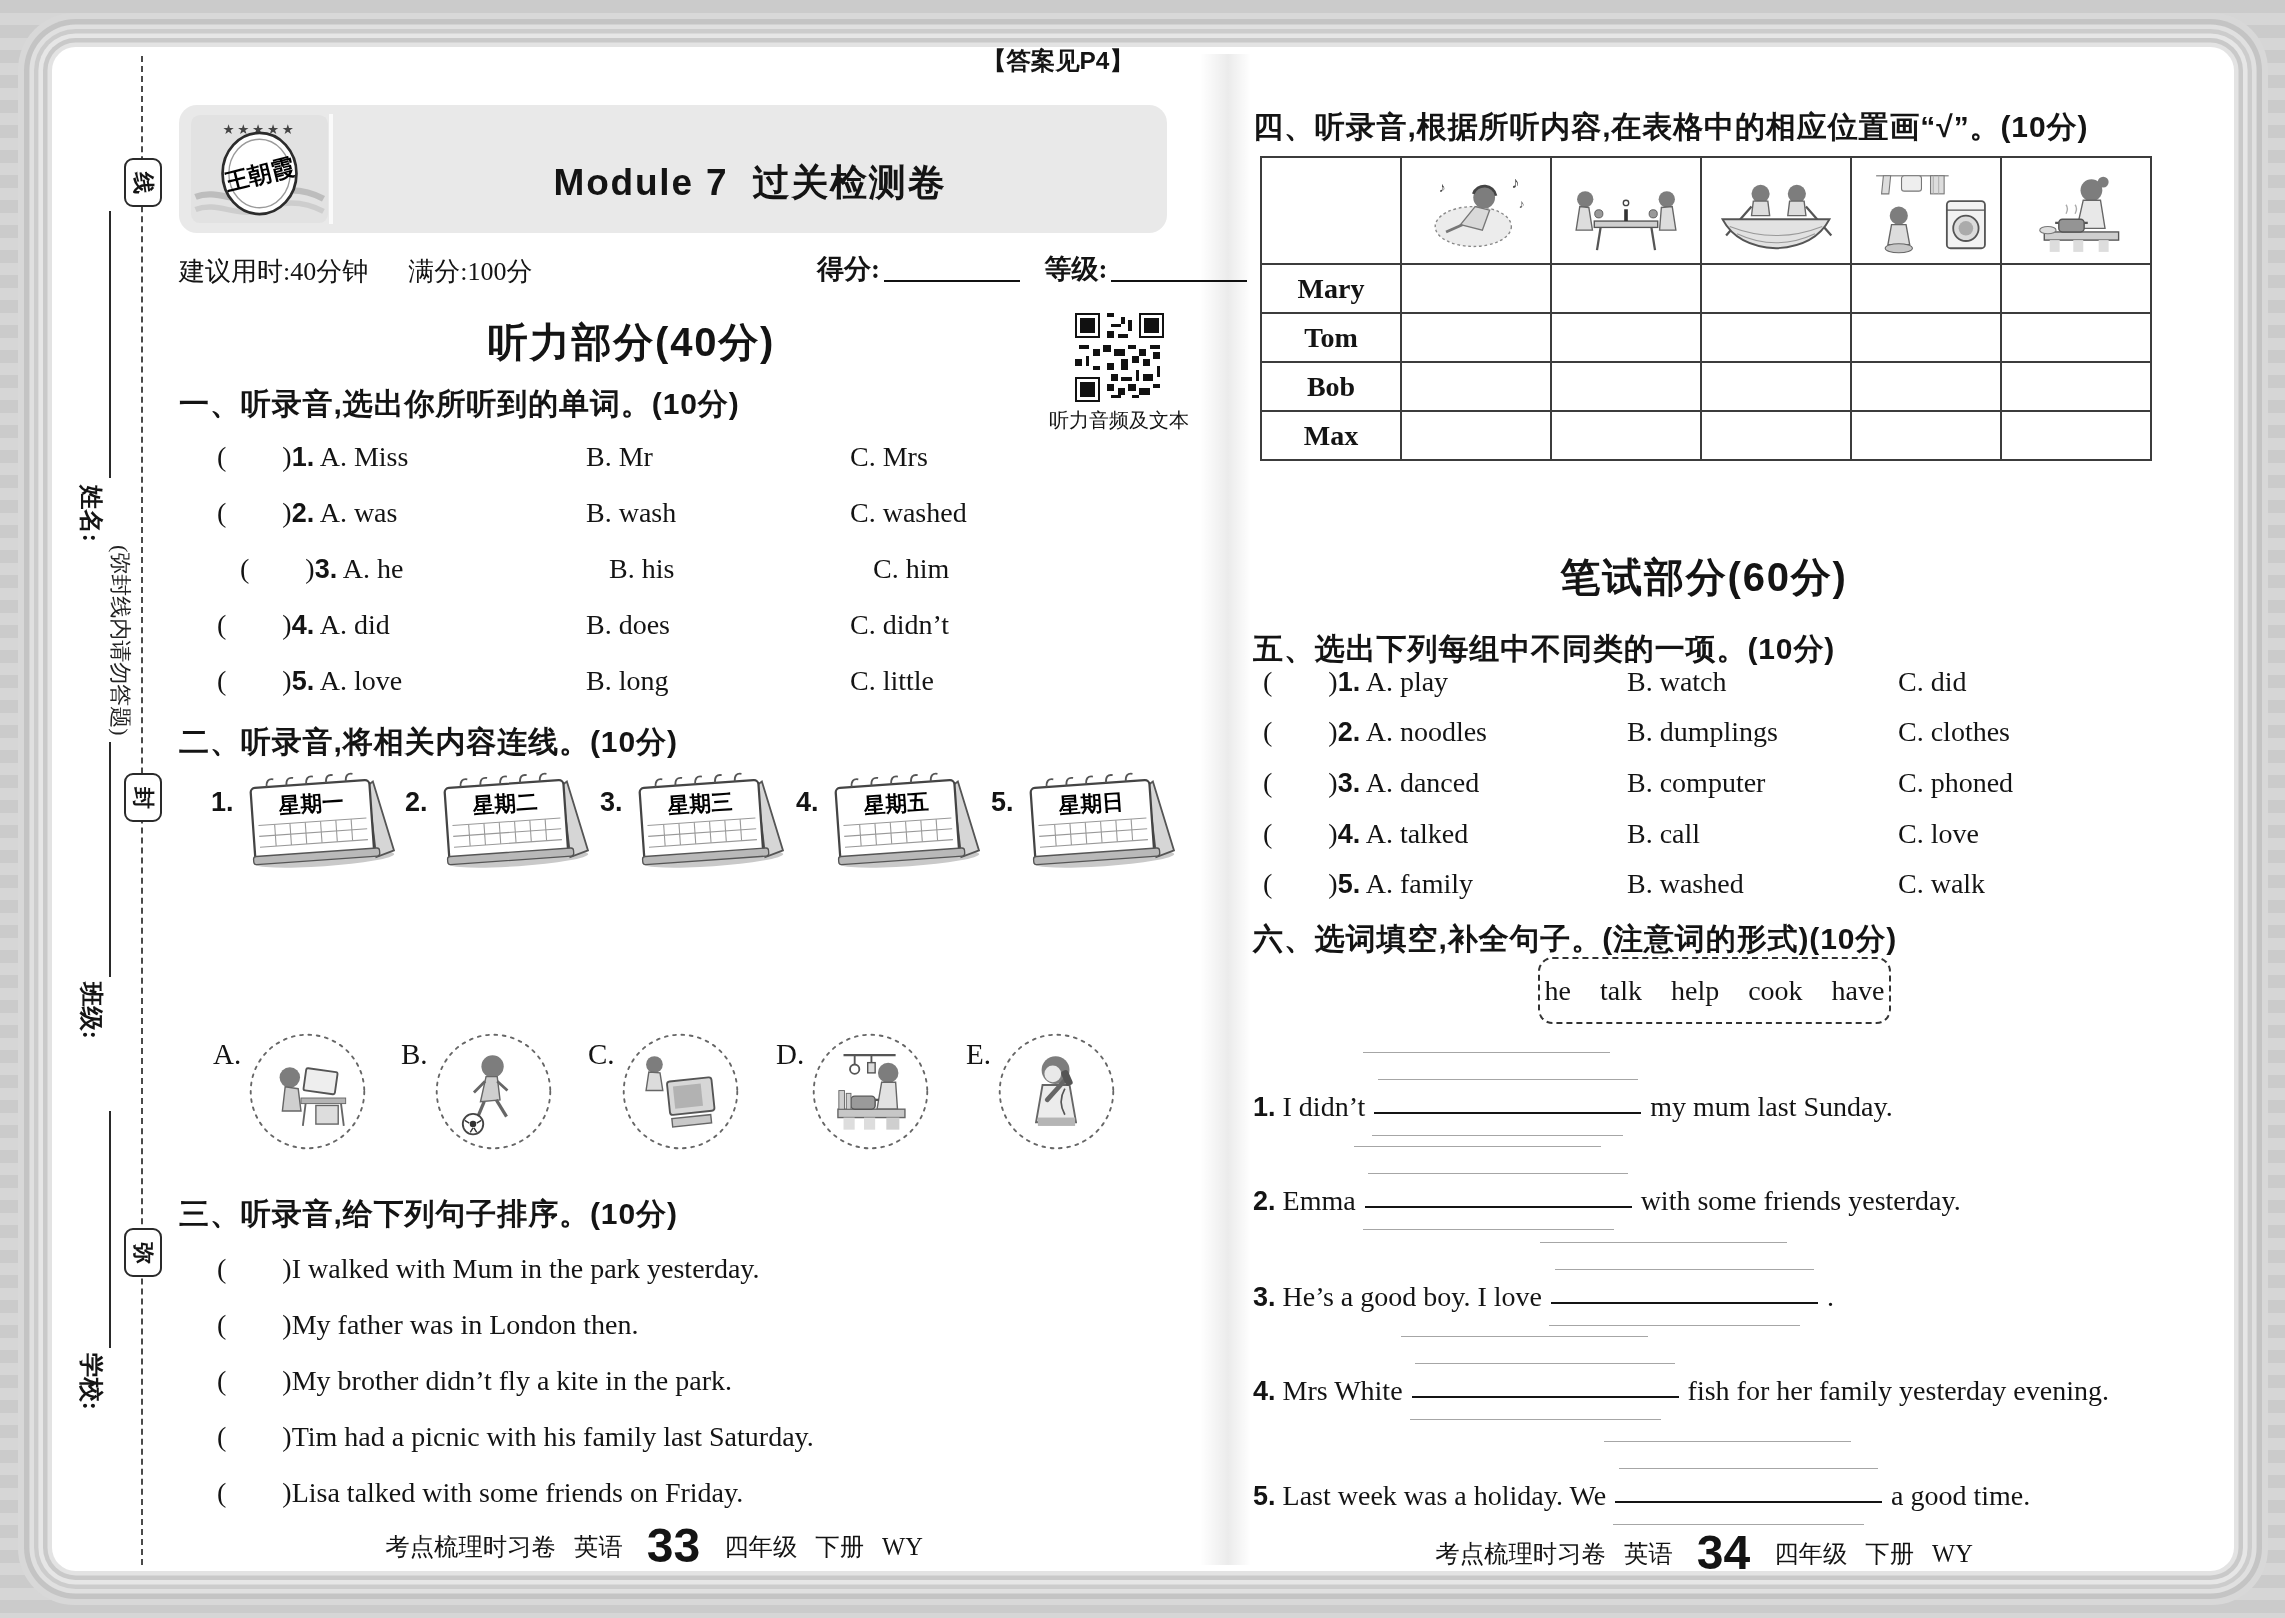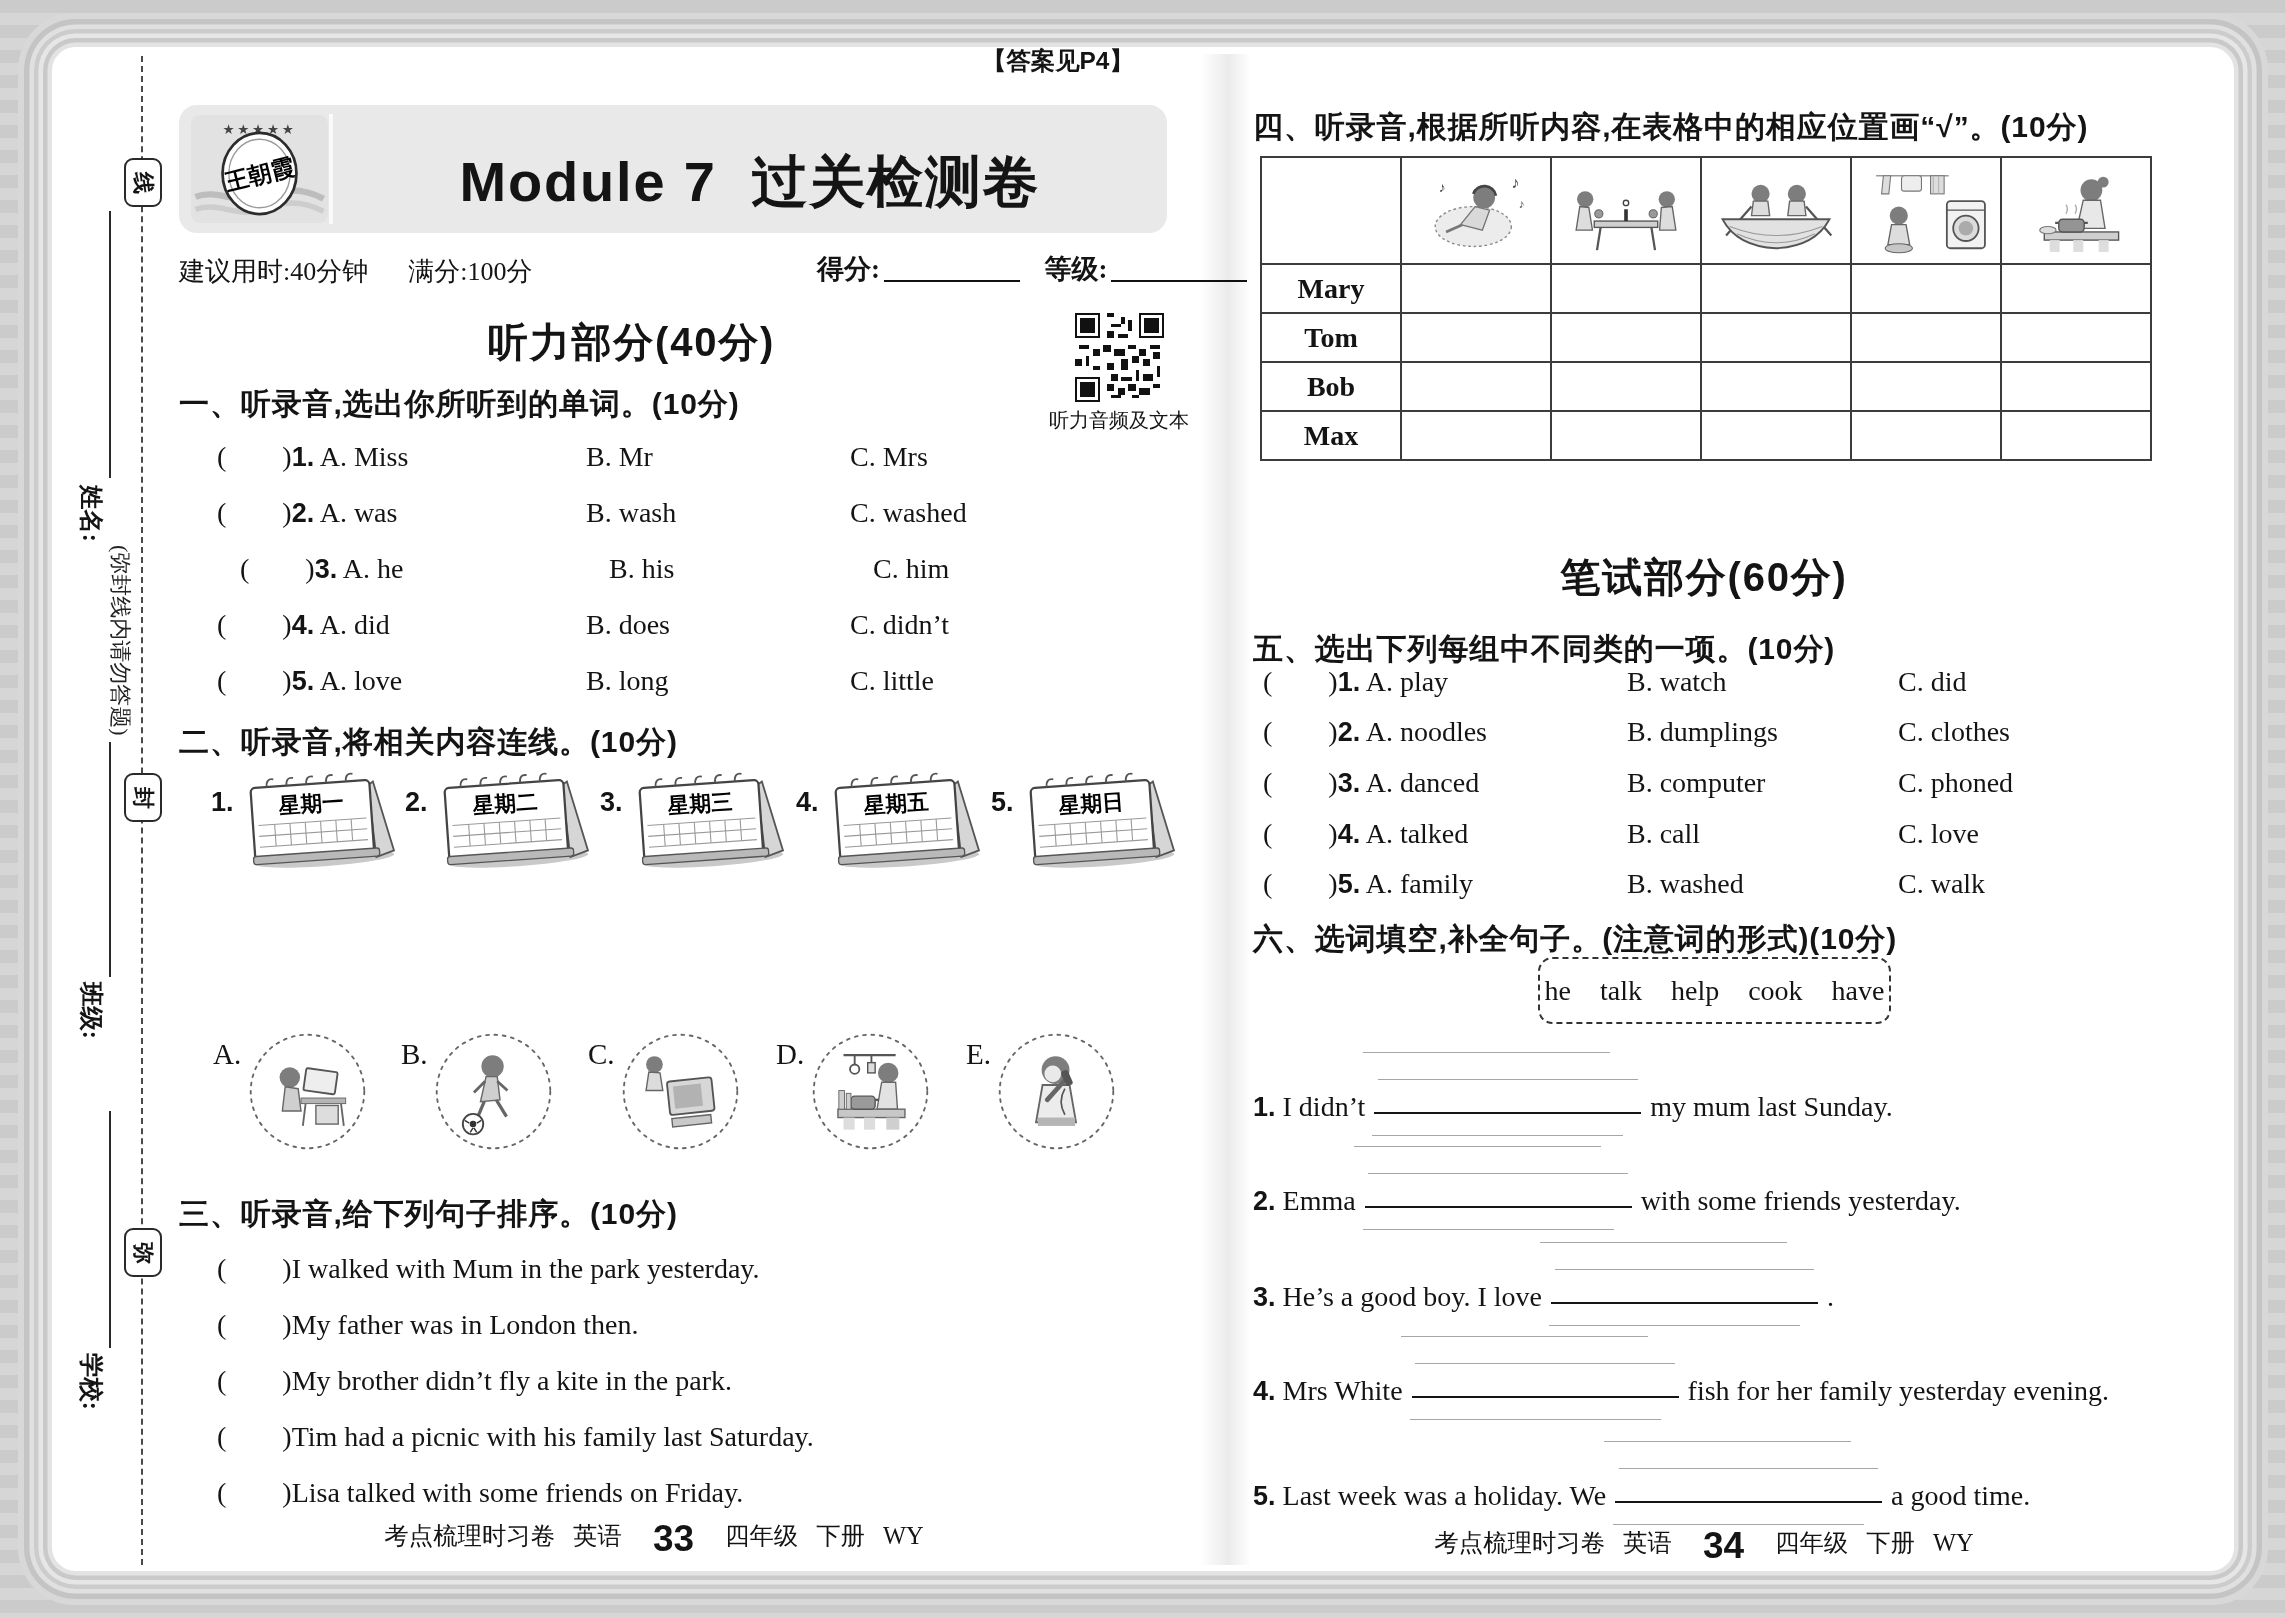--- a/index.html
+++ b/index.html
@@ -27,21 +27,21 @@
   .seal-note{font-size:22px;white-space:nowrap;transform:rotate(90deg);transform-origin:0 0;color:#222;}
   .seal-badge{left:124px;width:34px;height:45px;background:#fff;border:2.3px solid #2a2a2a;border-radius:9px;
     display:flex;align-items:center;justify-content:center;z-index:3;}
   .seal-badge span{font-size:22px;font-weight:700;transform:rotate(90deg);}
 
   
   .answer-note{left:982px;top:45px;font-size:24.4px;font-weight:600;}
   .header-box{left:179px;top:105px;width:988px;height:128px;background:#e9e9e9;border-radius:18px;}
   .logo-wrap{position:absolute;left:11px;top:9px;width:139px;height:110px;border-right:4.5px solid #fafafa;}
   .exam-title{position:absolute;left:163px;right:9px;top:0;height:156px;display:flex;align-items:center;justify-content:center;
-    font-size:56px;font-weight:700;letter-spacing:1.8px;white-space:pre;}
+    font-size:37px;font-weight:700;letter-spacing:1.8px;white-space:pre;}
   .meta-row{left:179px;top:254px;font-size:26px;white-space:nowrap;}
   .meta-row .gap{display:inline-block;width:40px;}
   .score-line{left:817px;top:251px;font-size:27px;font-weight:700;white-space:nowrap;}
   .score-line .uline{display:inline-block;width:136px;border-bottom:2.3px solid #111;vertical-align:-3.6px;margin:0 25px 0 3.6px;}
   .score-line .uline:last-child{margin-right:0;}
   .qr-block{left:1042px;top:313px;width:154px;text-align:center;}
   .qr-block svg{width:89px;height:89px;display:block;margin:0 auto;}
   .qr-label{font-size:20px;margin-top:5.4px;}
 
   .part-title{font-size:40px;font-weight:700;text-align:center;letter-spacing:1.8px;}
@@ -76,21 +76,21 @@
   
   .wordbank{left:1538px;top:957px;width:349px;height:63px;border:2.3px dashed #333;border-radius:14.5px;
     display:flex;align-items:center;justify-content:center;gap:29px;font-size:28px;}
   .fill-row{position:absolute;left:1253px;font-size:28px;white-space:nowrap;}
   .blank{display:inline-block;width:267px;height:1.8px;border-bottom:2.7px solid #141414;position:relative;margin:0 9px;vertical-align:1.8px;}
   .blank i{position:absolute;left:3.6px;right:3.6px;border-top:1.8px solid #a6a6a6;}
   .blank .g1{top:-31px;} .blank .g2{top:-58px;left:-11px;right:31px;} .blank .g3{top:25px;left:-1.8px;right:18px;}
 
   
   .footer{position:absolute;font-size:24.4px;white-space:nowrap;text-align:center;}
-  .footer .pageno{font-family:"Liberation Sans",sans-serif;font-weight:700;font-size:37px;vertical-align:-7.2px;margin:0 22px;}
+  .footer .pageno{font-family:"Liberation Sans",sans-serif;font-weight:700;font-size:48px;vertical-align:-7.2px;margin:0 15px;}
   .footer span{margin:0 9px;}
   .footer-left{left:179px;top:1518px;width:950px;}
   .footer-right{left:1257px;top:1525px;width:894px;}
 
   .gutter{left:1200px;top:54px;width:51px;height:1511px;
     background:linear-gradient(90deg,rgba(0,0,0,0) 0%,rgba(0,0,0,0.08) 55%,rgba(0,0,0,0) 100%);}
 </style>
 </head>
 <body>
 

